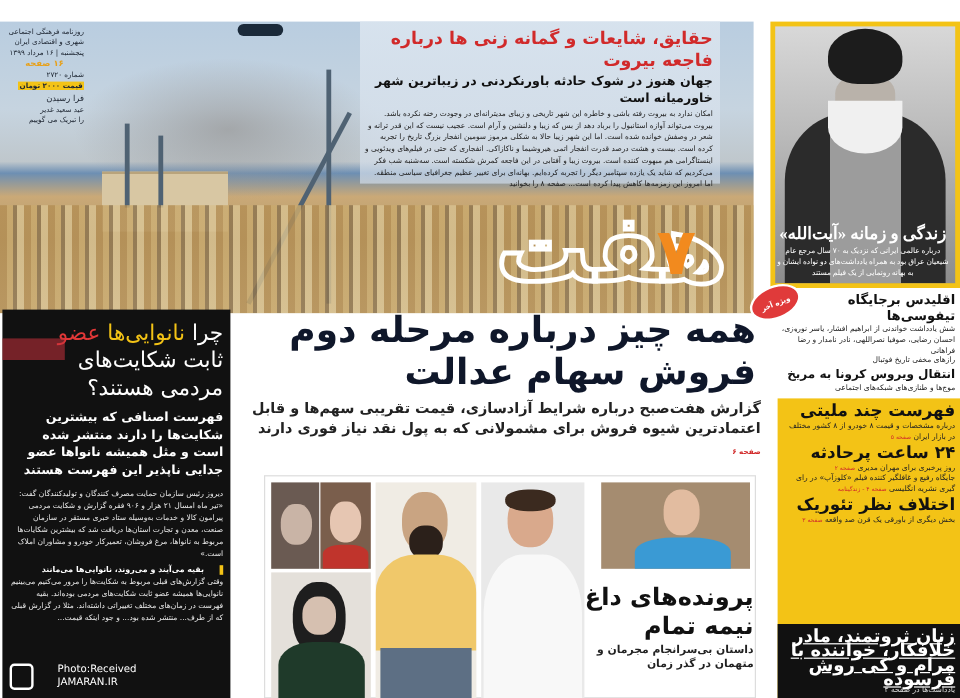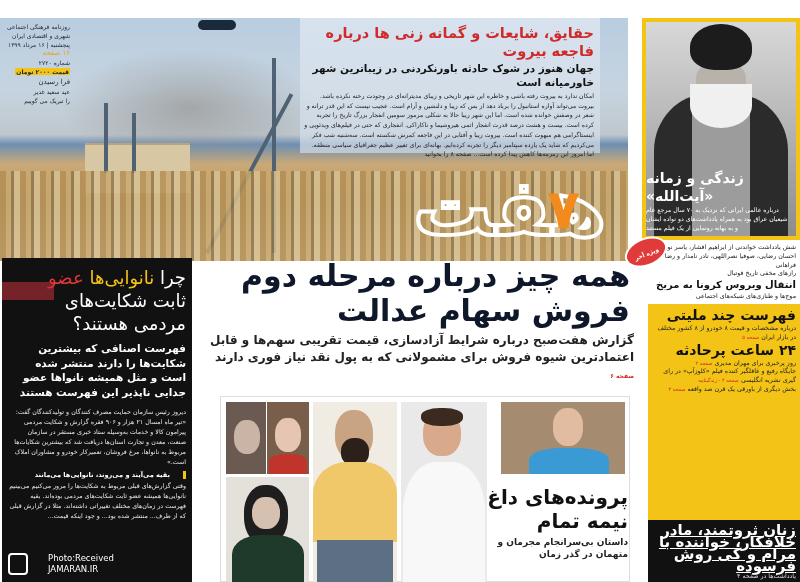--- a/index.html
+++ b/index.html
@@ -16,21 +16,21 @@
   .hero .smoke { position: absolute; left: 60px; top: 30px; width: 260px; height: 120px;
     background: radial-gradient(ellipse at center, rgba(150,150,150,0.7), rgba(180,180,180,0) 70%); }
   .hero .silo { position: absolute; left: 85px; top: 125px; width: 105px; height: 50px; background: #d8c7a3; border-top: 2px solid #b9a47c; }
   .hero .crane { position: absolute; width: 4px; background: #4f6273; transform-origin: bottom center; }
   .hero .rubble { position: absolute; left: 0; bottom: 0; width: 100%; height: 90px;
     background: repeating-linear-gradient(90deg, #b48f55 0 6px, #c9a96d 6px 11px, #8f7650 11px 14px, #d7c08f 14px 20px); opacity: 0.85; }
   .hero .heli { position: absolute; left: 198px; top: 2px; width: 38px; height: 10px; background: #1b2a3a; border-radius: 6px; }
 
   
   .mast-info { position: absolute; left: 4px; top: 22px; width: 66px; direction: rtl; text-align: right; color: #1c2430; font-size: 6px; line-height: 9px; }
-  .mast-info .pages { color: #e7a01a; font-weight: normal; font-size: 7px; }
+  .mast-info .pages { color: #e7a01a; font-weight: bold; font-size: 7px; text-align: center; }
   .mast-info .price { background: #f3c316; color: #1c2430; font-weight: bold; padding: 0 1px; }
 
   
   .top-story { position: absolute; left: 300px; top: 18px; width: 300px; height: 135px; direction: rtl; text-align: right; padding: 6px 6px 0 4px;
     background: linear-gradient(180deg, rgba(220,230,240,0.85), rgba(210,220,232,0.7)); }
   .top-story .title { color: #d12a2a; font-weight: bold; font-size: 14.5px; line-height: 18px; }
   .top-story .subtitle { color: #111; font-weight: bold; font-size: 10.5px; line-height: 14px; margin-top: 1px; }
   .top-story .body { color: #222; font-size: 6.2px; line-height: 9.7px; margin-top: 2px; }
 
   
@@ -39,21 +39,21 @@
     -webkit-text-stroke: 4px #ffffff; direction: rtl; letter-spacing: -2px; }
   .logo-num { position: absolute; right: 50px; top: 12px; font-size: 54px; font-weight: bold; color: #f28a1e; line-height: 80px; }
 
   
   .portrait-box { position: absolute; left: 642px; top: 18px; width: 158px; height: 222px; background: #f3c316; padding: 4px 4px 0 4px; }
   .portrait-inner { position: relative; width: 100%; height: 214px; background: linear-gradient(180deg, #d8d8d8 0%, #bcbcbc 40%, #8c8c8c 100%); overflow: hidden; }
   .portrait-inner .turban { position: absolute; left: 44px; top: 2px; width: 62px; height: 46px; background: #1c1c1c; border-radius: 50% 50% 40% 40%; }
   .portrait-inner .face { position: absolute; left: 50px; top: 40px; width: 50px; height: 40px; background: #b9b2aa; border-radius: 40%; }
   .portrait-inner .beard { position: absolute; left: 44px; top: 62px; width: 62px; height: 44px; background: #f0f0f0; border-radius: 0 0 50% 50%; }
   .portrait-inner .robe { position: absolute; left: 8px; top: 72px; width: 134px; height: 142px; background: linear-gradient(90deg, #2b2b2b 0 28%, #9c9c9c 28% 72%, #2b2b2b 72%); border-radius: 40% 40% 0 0; }
-  .portrait-caption { position: absolute; right: 4px; bottom: 4px; width: 146px; direction: rtl; text-align: left; color: #fff; }
+  .portrait-caption { position: absolute; right: 4px; bottom: 4px; width: 146px; direction: rtl; text-align: center; color: #fff; font-family: Liberation Serif, serif; }
   .portrait-caption .t { font-weight: bold; font-size: 14px; line-height: 18px; }
   .portrait-caption .d { font-size: 6.2px; line-height: 9px; }
 
   
   .sticker { position: absolute; left: 624px; top: 238px; width: 44px; height: 28px; transform: rotate(-22deg); background: #e03a3a; color: #fff; font-size: 6px; font-weight: bold; text-align: center; line-height: 28px; border-radius: 50%; border: 2px solid #ffffff; }
 
   
   .right-col { position: absolute; left: 648px; top: 240px; width: 152px; height: 342px; direction: rtl; text-align: right; }
   .right-white { background: #ffffff; padding: 3px 4px 3px 2px; }
   .right-yellow { background: #f3c316; padding: 3px 4px 3px 2px; height: 250px; position: relative; }
@@ -140,31 +140,33 @@
     <div class="turban"></div>
     <div class="portrait-caption">
       <div class="t">زندگی و زمانه «آیت‌الله»</div>
       <div class="d">درباره عالمی ایرانی که نزدیک به ۷۰ سال مرجع عام شیعیان عراق بود به همراه یادداشت‌های دو نواده ایشان و به بهانه رونمایی از یک فیلم مستند</div>
     </div>
   </div>
 </div>
 
 <div class="right-col">
   <div class="right-white">
+    <div class="rh">اقلیدس برجایگاه تیفوسی‌ها</div>
     <div class="rd">شش یادداشت خواندنی از ابراهیم افشار، یاسر نوروزی، احسان رضایی، صوفیا نصراللهی، نادر نامدار و رضا فراهانی</div>
     <div class="rd">رازهای مخفی تاریخ فوتبال</div>
     <div class="rh" style="font-size:10px;">انتقال ویروس کرونا به مریخ</div>
     <div class="rd">موج‌ها و طنازی‌های شبکه‌های اجتماعی</div>
   </div>
   <div class="right-yellow">
     <div class="rh big">فهرست چند ملیتی</div>
     <div class="rd"><span>درباره مشخصات و قیمت ۸ خودرو از ۸ کشور مختلف در بازار ایران</span> <span class="pg">صفحه ۵</span></div>
     <div class="rh big">۲۴ ساعت پرحادثه</div>
     <div class="rd"><span>روز پرخبری برای مهران مدیری</span> <span class="pg">صفحه ۲</span></div>
     <div class="rd"><span>جایگاه رفیع و غافلگیر کننده فیلم «کلوزآپ» در رای گیری نشریه انگلیسی</span> <span class="pg">صفحه ۴ - زندگینامه</span></div>
+    <div class="rh big">اختلاف نظر تئوریک</div>
     <div class="rd"><span>بخش دیگری از باورقی یک قرن صد واقعه</span> <span class="pg">صفحه ۳</span></div>
   </div>
   <div class="right-black">
     <div class="t">زنان ثروتمند، مادر خلافکار، خواننده با مرام و کی روش فرسوده</div>
     <div class="rd" style="color:#ddd;">یادداشت‌ها در صفحه ۴</div>
   </div>
 </div>
 
 <div class="sticker">ویژه آخر هفته</div>
 

